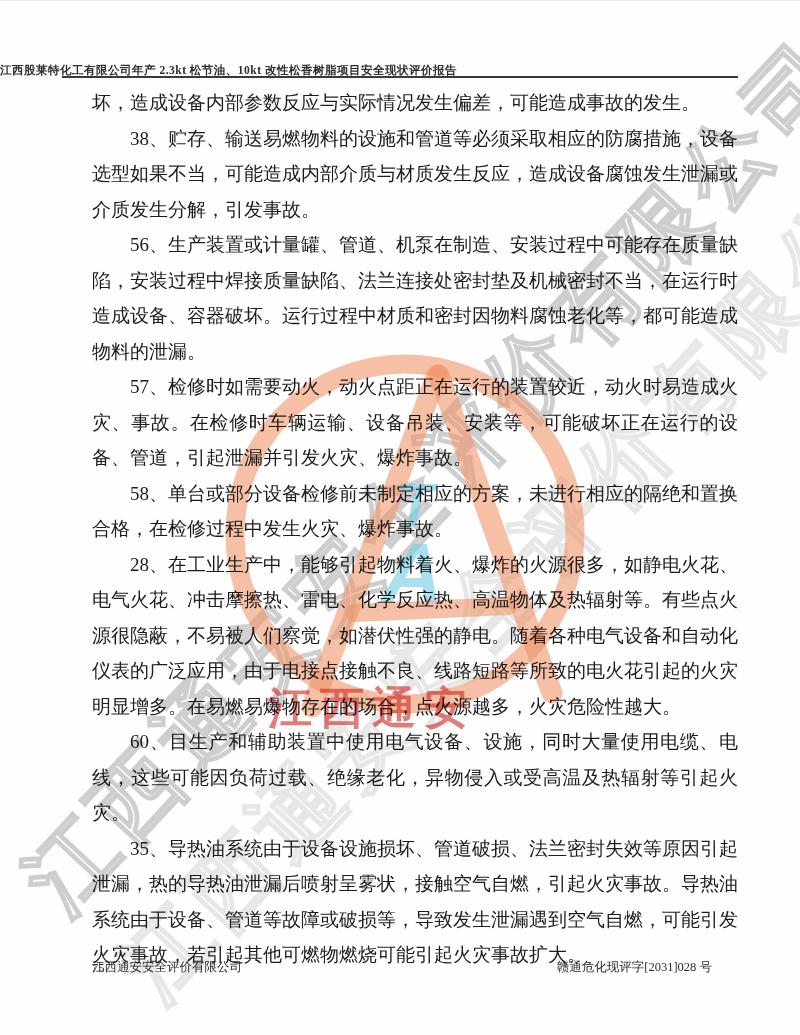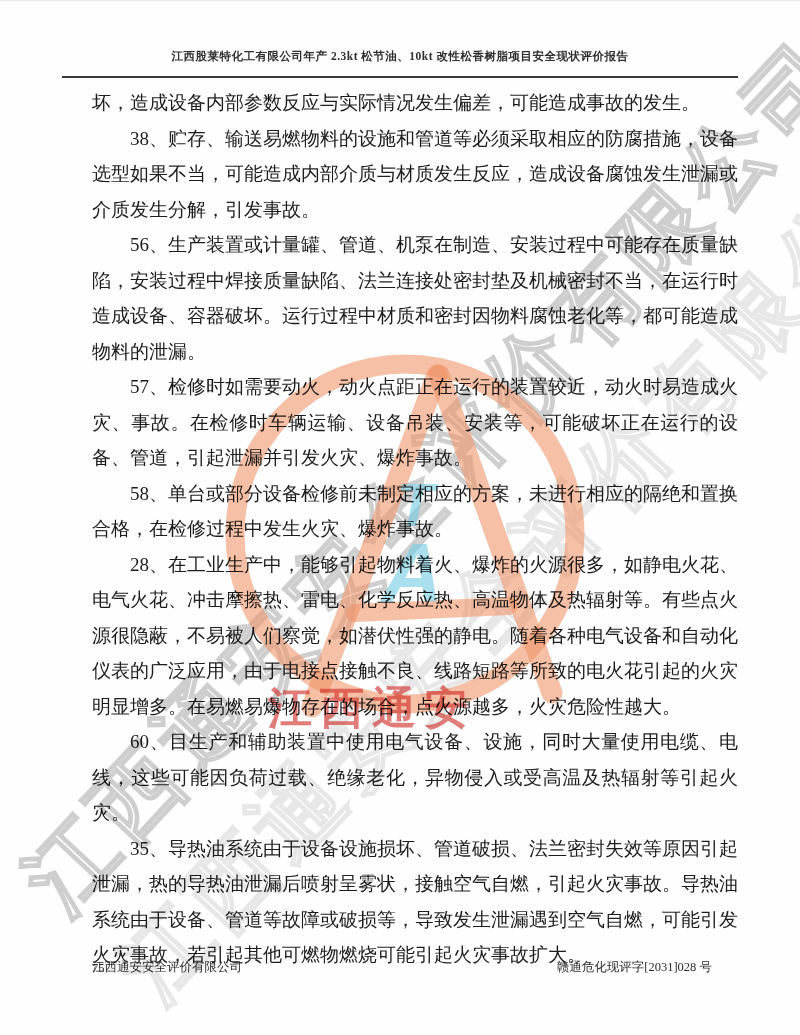--- a/index.html
+++ b/index.html
@@ -6,22 +6,22 @@
   .page{
     position:relative;
     width:800px;height:1035px;
     background:#fefefe;
     overflow:hidden;
     font-family:"Liberation Serif","DejaVu Serif",serif;
     border-top:1px solid rgba(0,0,0,0.08);
   }
   
   .header-title{
-    position:absolute;top:48px;left:0;width:100%;
-    text-align:center;
+    position:absolute;top:62px;left:0;width:100%;
+    text-align:left;
     font-size:11.5px;font-weight:bold;color:#2e2e2e;
     letter-spacing:0.5px;
   }
   .header-rule{
     position:absolute;top:75px;left:62px;width:676px;height:2px;
     background:#3a3a3a;
   }
   
   .body-text{
     position:absolute;top:84px;left:92px;width:646px;

